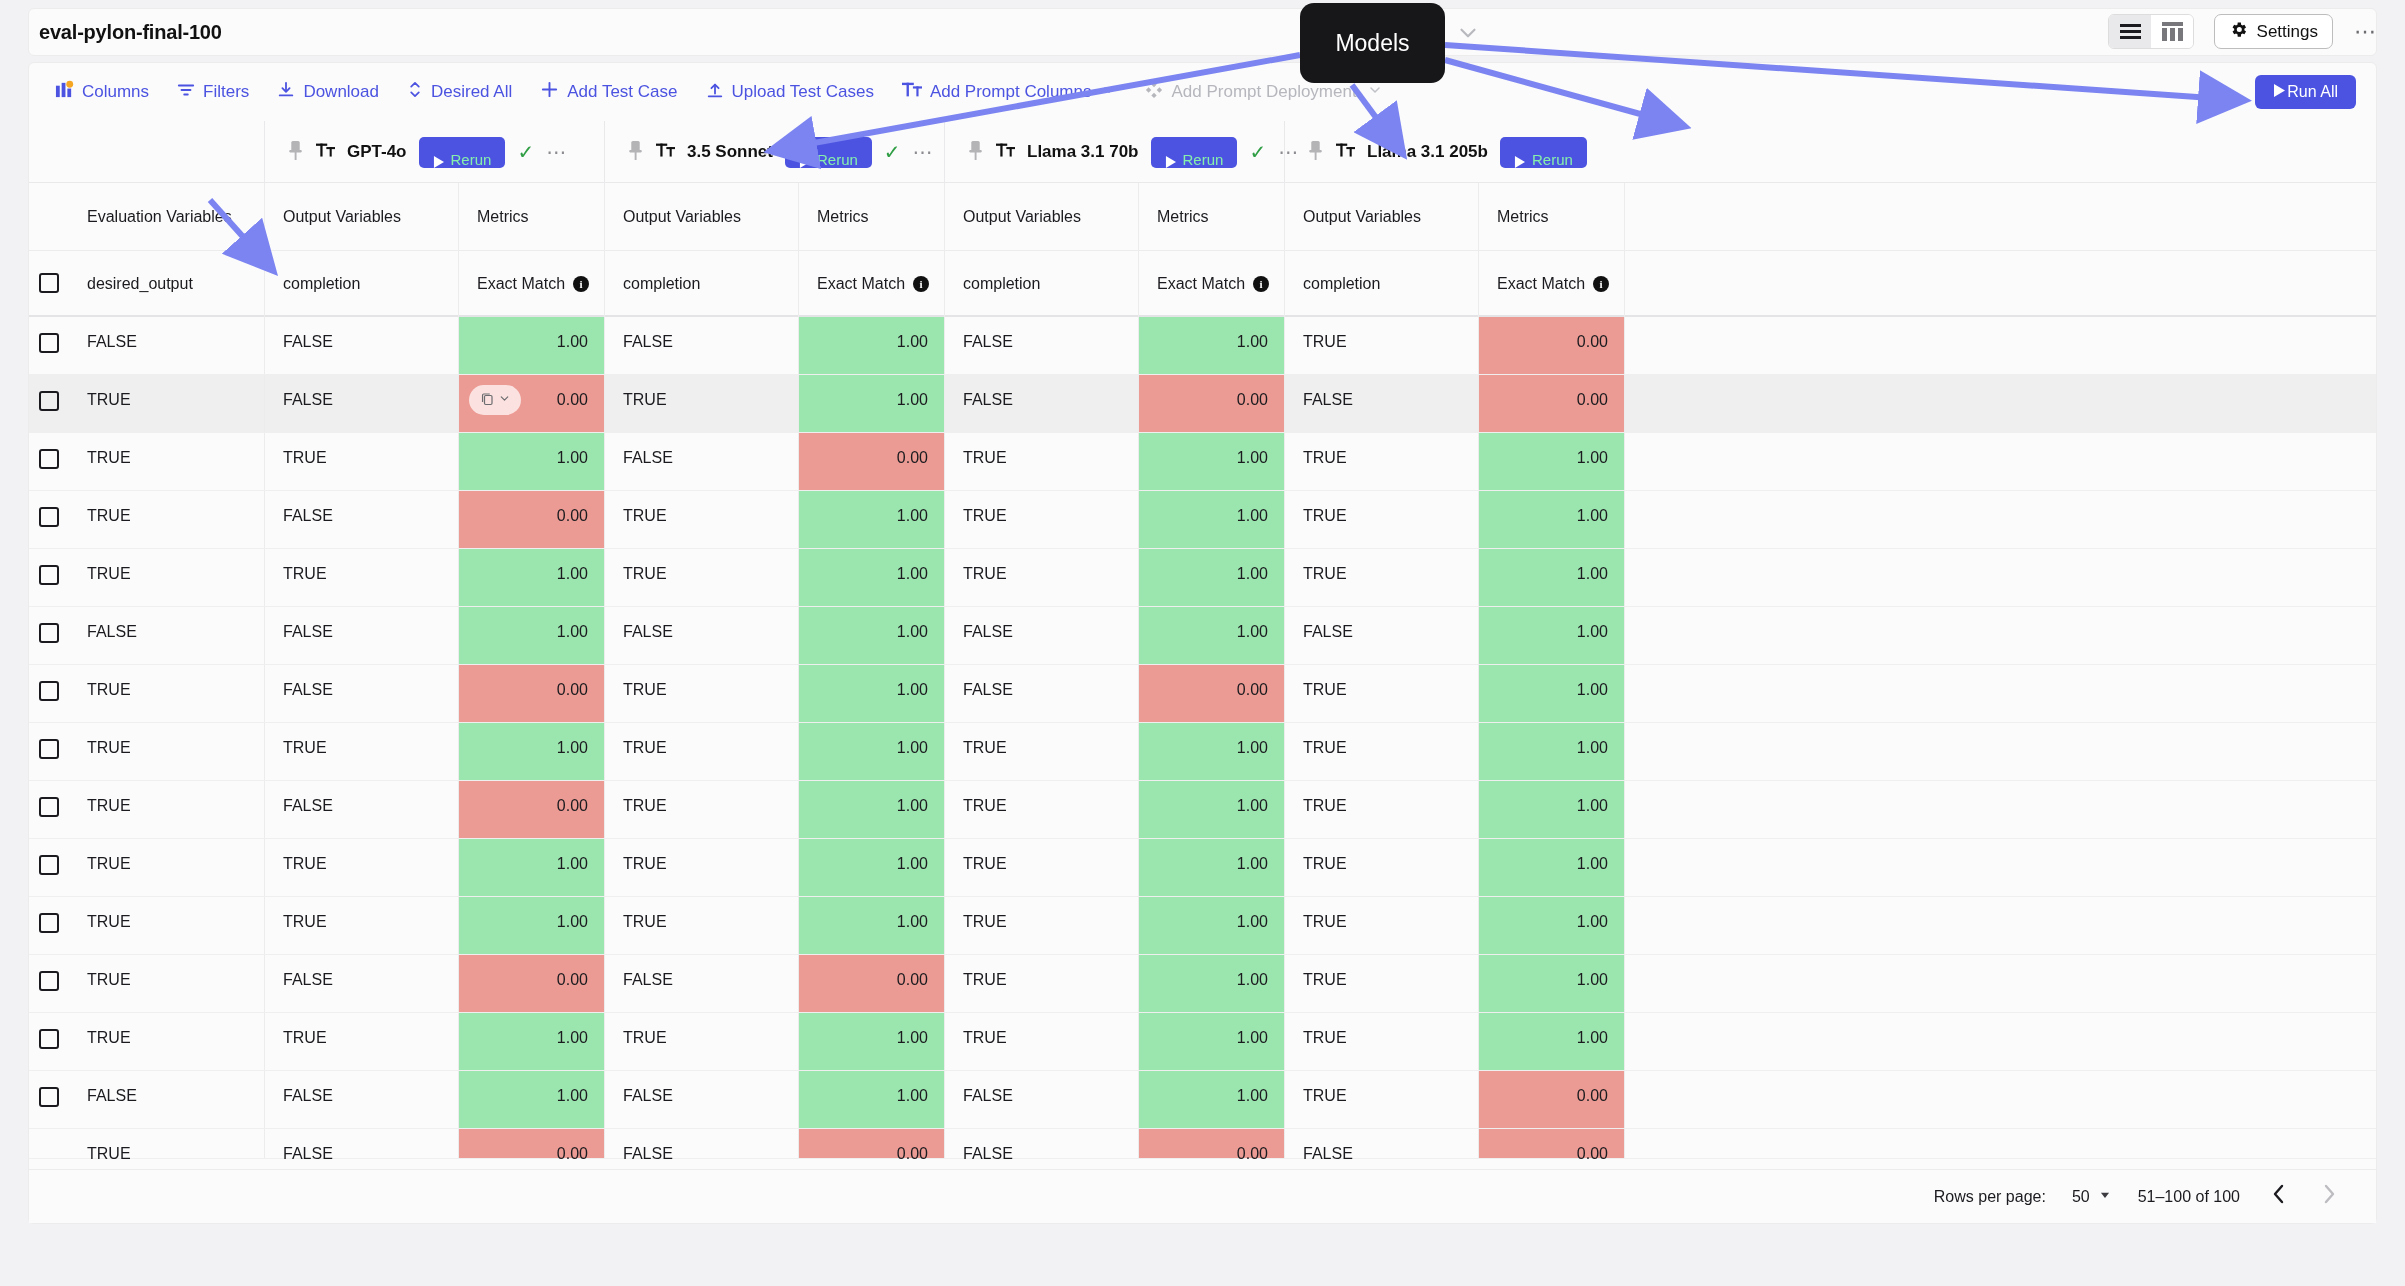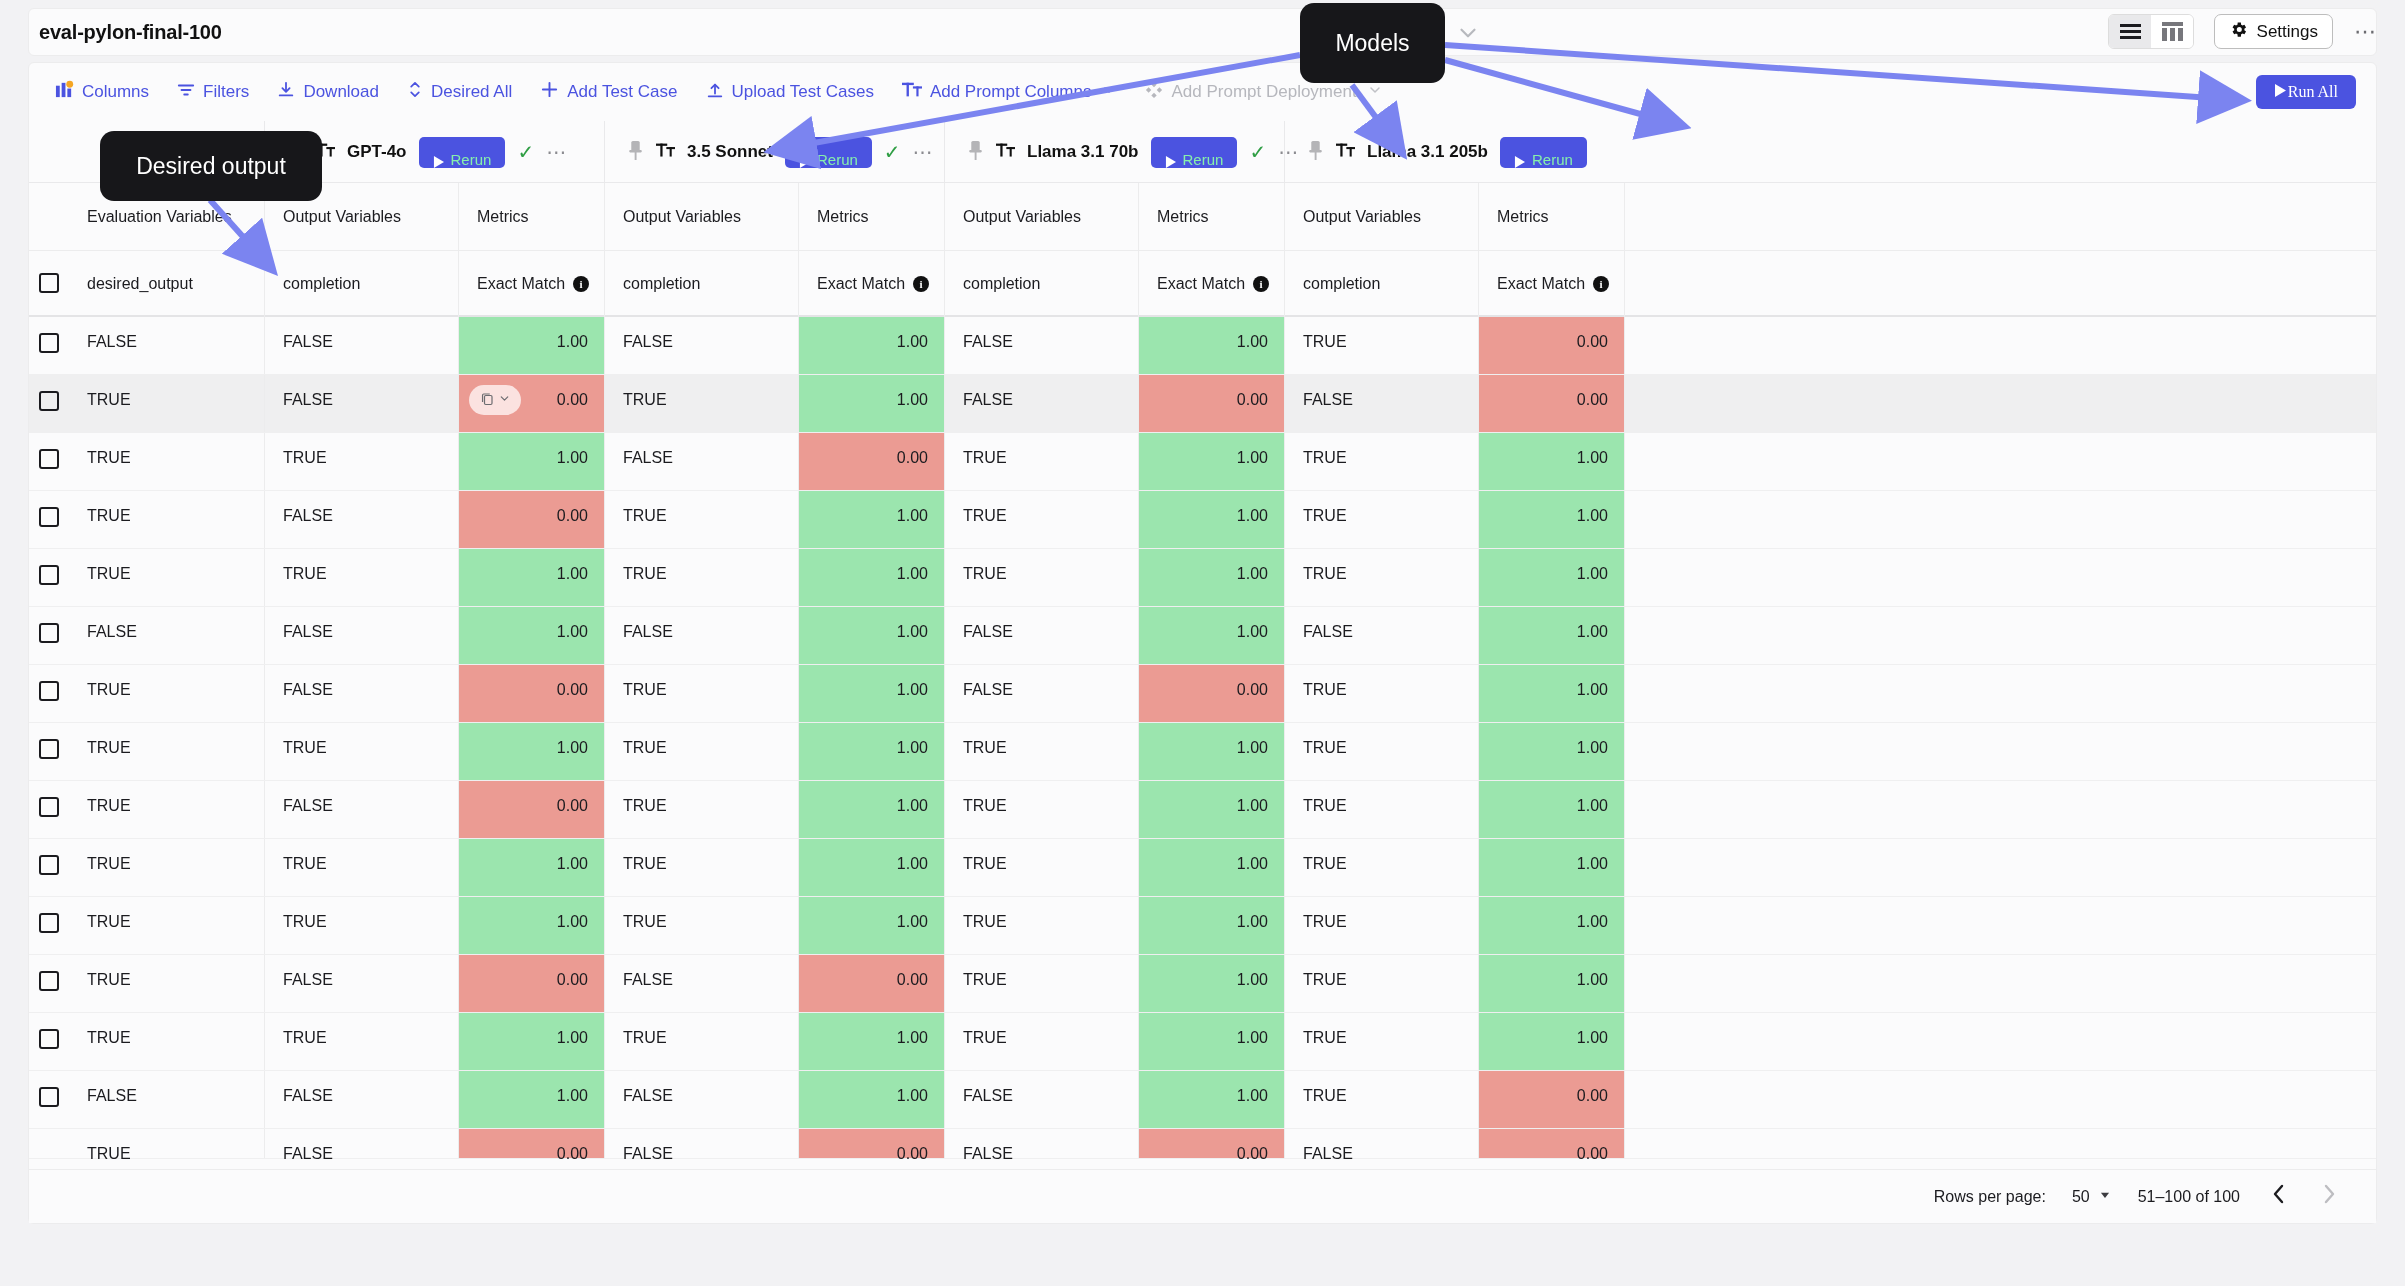--- a/index.html
+++ b/index.html
@@ -60,21 +60,21 @@
     display: flex; align-items: center; gap: 8px;
     color: #4b53e0; font-size: 17px; font-weight: 500;
     padding: 6px 14px; border-radius: 5px; white-space: nowrap;
   }
   .tool.disabled { color: #b6b7bd; }
   .tool .chev { color: inherit; opacity: .85; margin-left: 2px; }
   .runall {
     position: absolute; right: 20px; top: 12px;
     background: #4b53e0; color: #fff; border-radius: 6px;
     height: 34px; display: flex; align-items: center; gap: 2px;
-    padding: 0 18px; font-size: 16px; font-weight: 500; font-family: Liberation Serif, serif;
+    padding: 0 18px; font-size: 16px; font-weight: 500;
   }
 
   
   .grid { position: absolute; left: 0; top: 58px; right: 0; bottom: 54px; overflow: hidden; }
   .gridrow { display: flex; }
 
   .modelhdr-row { height: 62px; border-bottom: 1px solid #e9e9eb; background:#fbfbfc;}
   .cell { border-right: 1px solid #ececed; flex: none; }
 
   .c-check  { width: 40px; }
@@ -993,14 +993,13 @@
     <path d="M1352,85 L1400,150" stroke="#7b84f0" stroke-width="6" fill="none" marker-end="url(#ah)"></path>
 
     <path d="M1445,60 L1680,125" stroke="#7b84f0" stroke-width="6" fill="none" marker-end="url(#ah)"></path>
 
     <path d="M1445,45 L2240,100" stroke="#7b84f0" stroke-width="6" fill="none" marker-end="url(#ah)"></path>
 
     <path d="M210,200 L270,267" stroke="#7b84f0" stroke-width="6" fill="none" marker-end="url(#ah)"></path>
   </svg>
 
   <div class="anno" id="anno-models">Models</div>
-  <div class="anno" id="anno-desired">Desired output</div>
 </div>
 
 </body></html>

